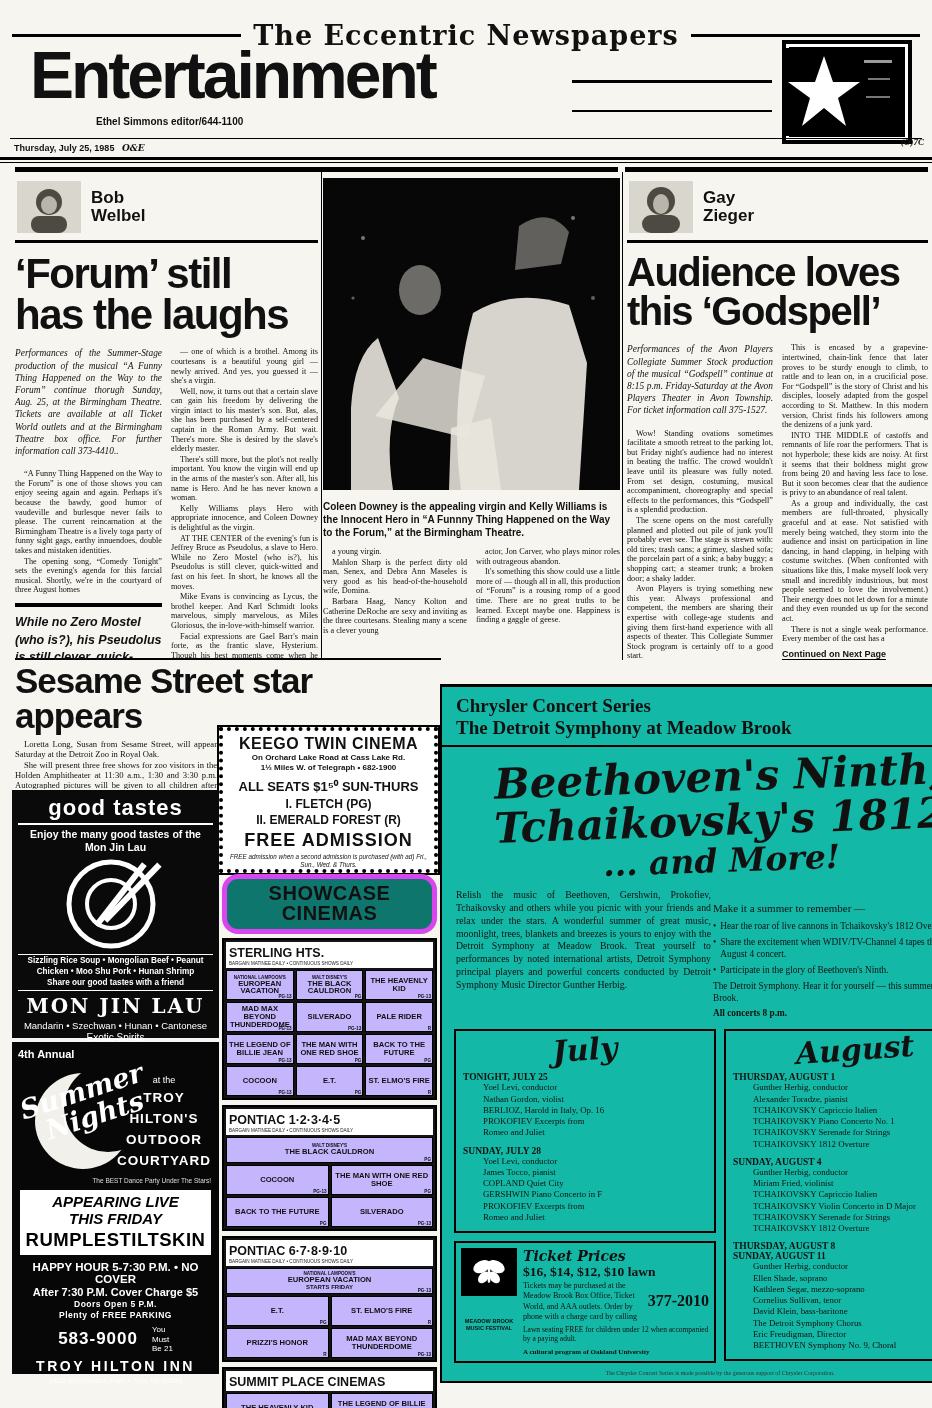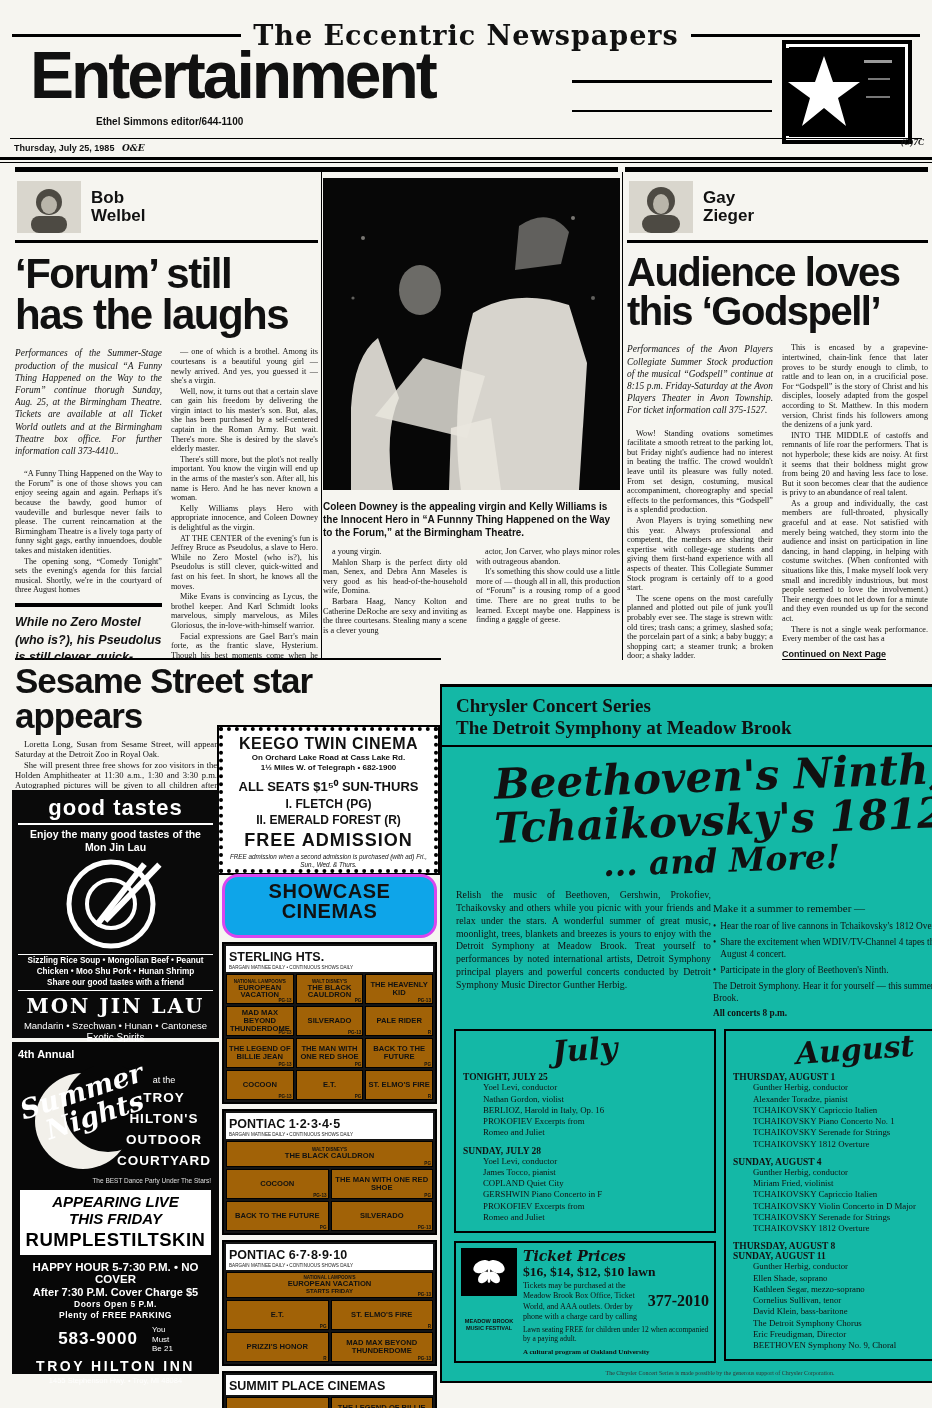--- a/index.html
+++ b/index.html
@@ -84,30 +84,30 @@
   .hl-happy{font-weight:bold;font-size:11.5px;}
   .hl-cover{font-weight:bold;font-size:11px;margin-top:1px;}
   .hl-doors,.hl-park{font-weight:bold;font-size:8.5px;margin-top:1px;letter-spacing:0.5px;}
   .hl-phonerow{display:flex;justify-content:center;align-items:center;gap:14px;margin-top:5px;}
   .hl-phone{font-weight:900;font-size:17px;letter-spacing:1px;}
   .hl-must{font-size:8px;line-height:1.2;text-align:left;}
   .hl-inn{font-weight:bold;font-size:14px;letter-spacing:2.5px;margin-top:4px;}
   .hl-addr{font-size:7.5px;margin-top:2px;opacity:0.9;}
   
   .showcase{position:absolute;left:222px;top:874px;width:215px;font-family:"Liberation Sans",sans-serif;}
-  .sc-logo{border:3px solid #d946ef;border-radius:16px;background:#0ea5e9;text-align:center;font-weight:900;
-           font-size:20px;line-height:1.0;padding:4px 0 14px;letter-spacing:0.5px;margin-bottom:4px;}
+  .sc-logo{border:5px solid #d946ef;border-radius:16px;background:#0f766e;text-align:center;font-weight:900;
+           font-size:20px;line-height:1.0;padding:4px 0 6px;letter-spacing:0.5px;margin-bottom:4px;}
   .sc-section{border:2px solid #000;background:#141414;padding:2px;margin-bottom:5px;}
   .sc-head{background:#fff;padding:1px 3px;}
   .sc-name{font-weight:900;font-size:12.5px;display:inline-block;}
   .sc-fine{font-size:4.6px;line-height:1.3;color:#222;}
   .sc-grid{display:grid;grid-template-columns:repeat(3,1fr);gap:2px;margin-top:2px;}
   .sc-grid2{display:grid;grid-template-columns:repeat(2,1fr);gap:2px;margin-top:2px;}
   .each{display:contents;}
-  .movie{background:#a16207;border:1px solid #000;min-height:24px;display:flex;flex-direction:column;
+  .movie{background:#c4b5fd;border:1px solid #000;min-height:24px;display:flex;flex-direction:column;
          justify-content:center;align-items:center;text-align:center;padding:2px 1px;position:relative;}
   .movie.wide{grid-column:1 / -1;min-height:20px;}
   .mv-p{font-size:4.6px;font-weight:700;}
   .mv-t{font-size:7.6px;font-weight:900;line-height:1.05;}
   .mv-s{font-size:6px;font-weight:800;}
   .mv-r{font-size:4.6px;font-weight:700;position:absolute;right:1px;bottom:0px;}
   
   .chrysler{position:absolute;left:440px;top:684px;width:560px;background:#14b8a6;border:2px solid #000;
             border-top:3px solid #000;box-sizing:border-box;}
   .ch-head{display:flex;justify-content:space-between;align-items:flex-start;padding:8px 14px 4px;
@@ -277,22 +277,22 @@
     </div>
     <div class="headline" style="font-size:40px;">
       <div>Audience loves</div>
       <div>this ‘Godspell’</div>
     </div>
     <div class="cols" style="height:328px;">
       <div class="col">
         <div class="lede">Performances of the Avon Players Collegiate Summer Stock production of the musical “Godspell” continue at 8:15 p.m. Friday-Saturday at the Avon Players Theater in Avon Township. For ticket information call 375-1527.</div>
         <div>
             <p>Wow! Standing ovations sometimes facilitate a smooth retreat to the parking lot, but Friday night's audience had no interest in beating the traffic. The crowd wouldn't leave until its pleasure was fully noted. From set design, costuming, musical accompaniment, choreography and special effects to the performances, this “Godspell” is a splendid production.</p>
+            <p>The scene opens on the most carefully planned and plotted out pile of junk you'll probably ever see. The stage is strewn with: old tires; trash cans; a grimey, slashed sofa; the porcelain part of a sink; a baby buggy; a shopping cart; a steamer trunk; a broken door; a shaky ladder.</p>
             <p>Avon Players is trying something new this year. Always professional and competent, the members are sharing their expertise with college-age students and giving them first-hand experience with all aspects of theater. This Collegiate Summer Stock program is certainly off to a good start.</p>
-            <p>The scene opens on the most carefully planned and plotted out pile of junk you'll probably ever see. The stage is strewn with: old tires; trash cans; a grimey, slashed sofa; the porcelain part of a sink; a baby buggy; a shopping cart; a steamer trunk; a broken door; a shaky ladder.</p>
           </div>
       </div>
       <div class="col">
         <div>
             <p>This is encased by a grapevine-intertwined, chain-link fence that later proves to be sturdy enough to climb, to rattle and to lean on, in a crucificial pose. For “Godspell” is the story of Christ and his disciples, loosely adapted from the gospel according to St. Matthew. In this modern version, Christ finds his followers among the denizens of a junk yard.</p>
             <p>INTO THE MIDDLE of castoffs and remnants of life roar the performers. That is not hyperbole; these kids are noisy. At first it seems that their boldness might grow from being 20 and having less face to lose. But it soon becomes clear that the audience is privy to an abundance of real talent.</p>
             <p>As a group and individually, the cast members are full-throated, physically graceful and at ease. Not satisfied with merely being watched, they storm into the audience and insist on participation in line dancing, in hand clapping, in helping with costume switches. (When confronted with situations like this, I make myself look very small and incredibly industrious, but most people seemed to love the involvement.) Their energy does not let down for a minute and they even rounded us up for the second act.</p>
             <p>There is not a single weak performance. Every member of the cast has a</p>
           </div>
         <div class="continued">Continued on Next Page</div>

